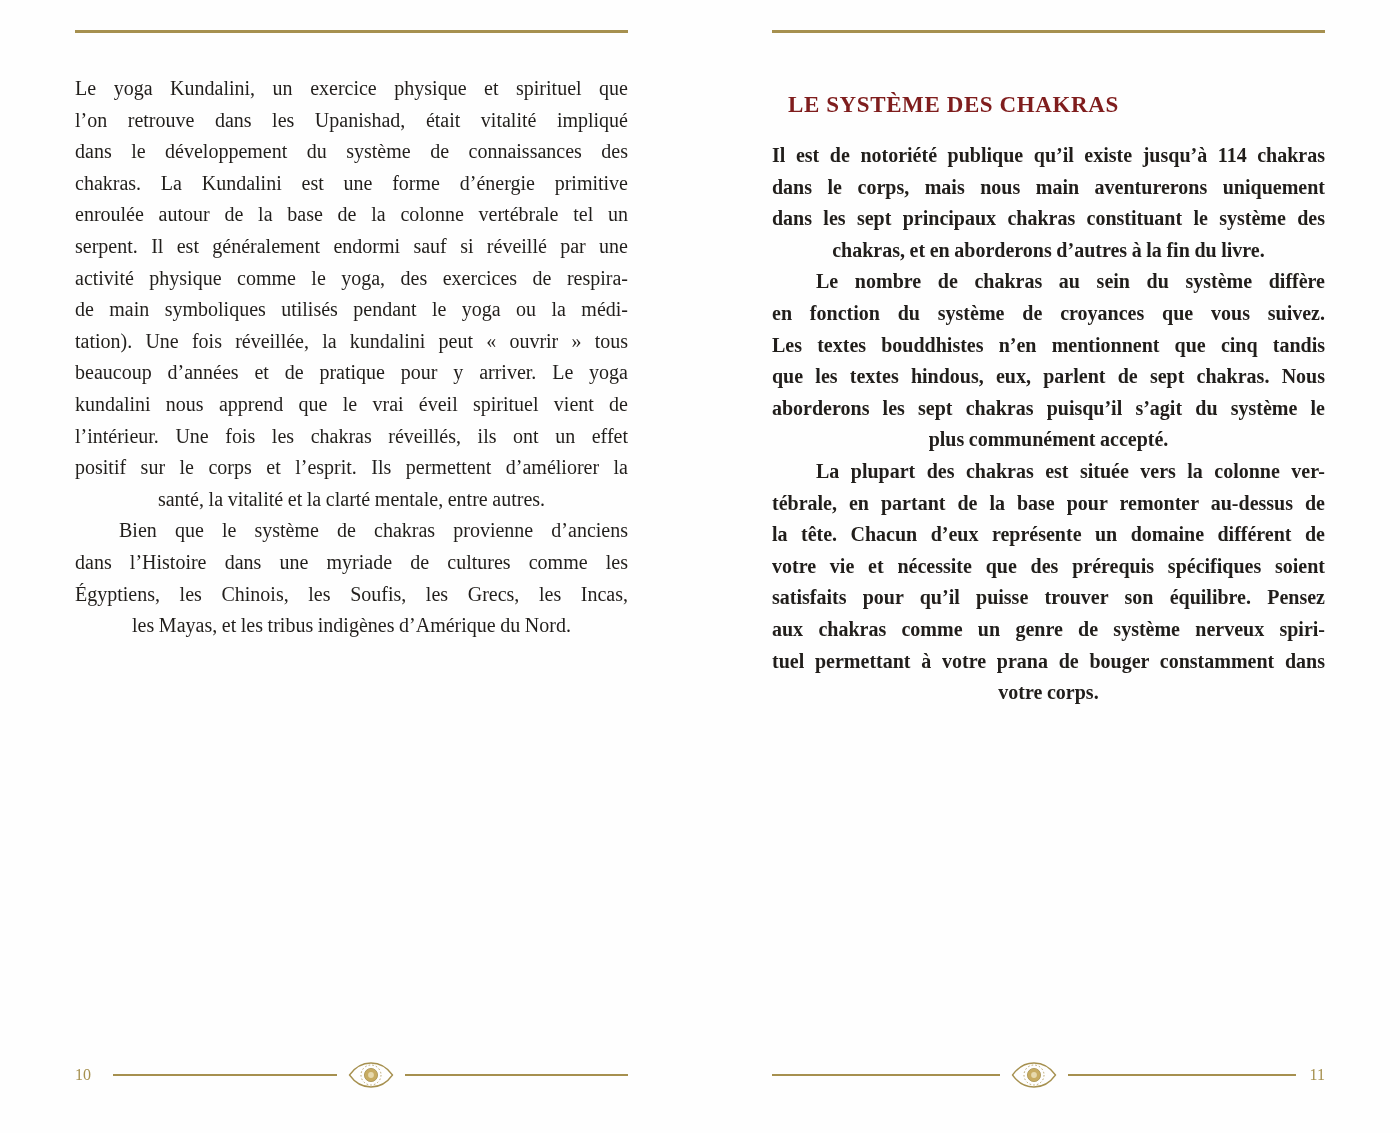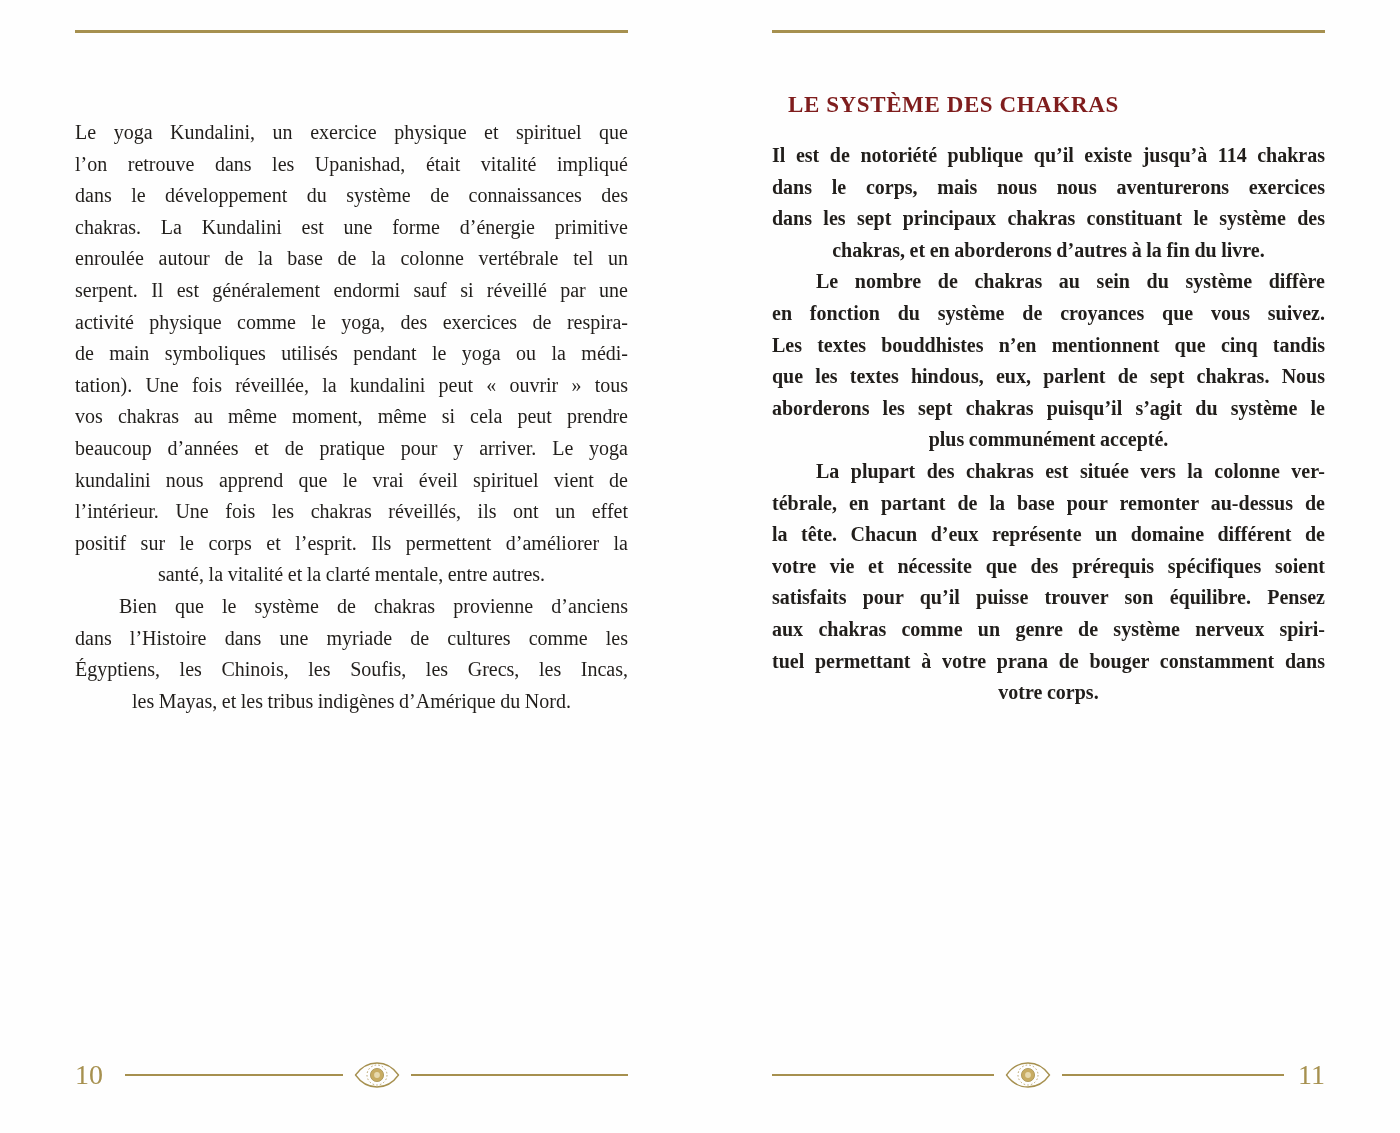--- a/index.html
+++ b/index.html
@@ -46,21 +46,21 @@
   }
 
   .body-col {
     position: absolute;
     left: 0;
     right: 0;
     font-size: 20px;
     line-height: 31.6px;
     word-spacing: -0.4px;
   }
-  .col-left  { top: 73px; margin-top: 44px; }
+  .col-left  { top: 73px; }
   .col-right { top: 140px; font-weight: bold; }
 
   .para { margin: 0; }
   .line {
     height: 31.6px;
     overflow: hidden;
     text-align: center;
   }
   .just {
     text-align: justify;
@@ -76,21 +76,21 @@
     height: 36px;
     display: flex;
     align-items: center;
   }
   .f-rule {
     flex: 1 1 auto;
     height: 2.5px;
     background: #a6904f;
   }
   .page-number {
-    font-size: 28px;
+    font-size: 16px;
     line-height: 1;
     color: #a6904f;
   }
   .left  .page-number { margin-right: 22px; }
   .right .page-number { margin-left: 14px; }
   .eye {
     display: flex;
     align-items: center;
     margin: 0 10px;
   }
@@ -107,21 +107,20 @@
         <div class="para">
           <div class="line just">Le yoga Kundalini, un exercice physique et spirituel que</div>
           <div class="line just">l’on retrouve dans les Upanishad, était vitalité impliqué</div>
           <div class="line just">dans le développement du système de connaissances des</div>
           <div class="line just">chakras. La Kundalini est une forme d’énergie primitive</div>
           <div class="line just">enroulée autour de la base de la colonne vertébrale tel un</div>
           <div class="line just">serpent. Il est généralement endormi sauf si réveillé par une</div>
           <div class="line just">activité physique comme le yoga, des exercices de respira-</div>
           <div class="line just">de main symboliques utilisés pendant le yoga ou la médi-</div>
           <div class="line just">tation). Une fois réveillée, la kundalini peut « ouvrir » tous</div>
-          <div class="line just">vos chakras au même moment, même si cela peut prendre</div>
           <div class="line just">beaucoup d’années et de pratique pour y arriver. Le yoga</div>
           <div class="line just">kundalini nous apprend que le vrai éveil spirituel vient de</div>
           <div class="line just">l’intérieur. Une fois les chakras réveillés, ils ont un effet</div>
           <div class="line just">positif sur le corps et l’esprit. Ils permettent d’améliorer la</div>
           <div class="line">santé, la vitalité et la clarté mentale, entre autres.</div>
         </div>
         <div class="para">
           <div class="line just first">Bien que le système de chakras provienne d’anciens</div>
           <div class="line just">dans l’Histoire dans une myriade de cultures comme les</div>
           <div class="line just">Égyptiens, les Chinois, les Soufis, les Grecs, les Incas,</div>
@@ -146,21 +145,21 @@
   </section>
 
   <section class="page right">
     <div class="top-rule"></div>
 
     <h1 class="heading">LE SYSTÈME DES CHAKRAS</h1>
 
     <div class="body-col col-right">
         <div class="para">
           <div class="line just">Il est de notoriété publique qu’il existe jusqu’à 114 chakras</div>
-          <div class="line just">dans le corps, mais nous nous aventurerons exercices</div>
+          <div class="line just">dans le corps, mais nous main aventurerons uniquement</div>
           <div class="line just">dans les sept principaux chakras constituant le système des</div>
           <div class="line">chakras, et en aborderons d’autres à la fin du livre.</div>
         </div>
         <div class="para">
           <div class="line just first">Le nombre de chakras au sein du système diffère</div>
           <div class="line just">en fonction du système de croyances que vous suivez.</div>
           <div class="line just">Les textes bouddhistes n’en mentionnent que cinq tandis</div>
           <div class="line just">que les textes hindous, eux, parlent de sept chakras. Nous</div>
           <div class="line just">aborderons les sept chakras puisqu’il s’agit du système le</div>
           <div class="line">plus communément accepté.</div>

